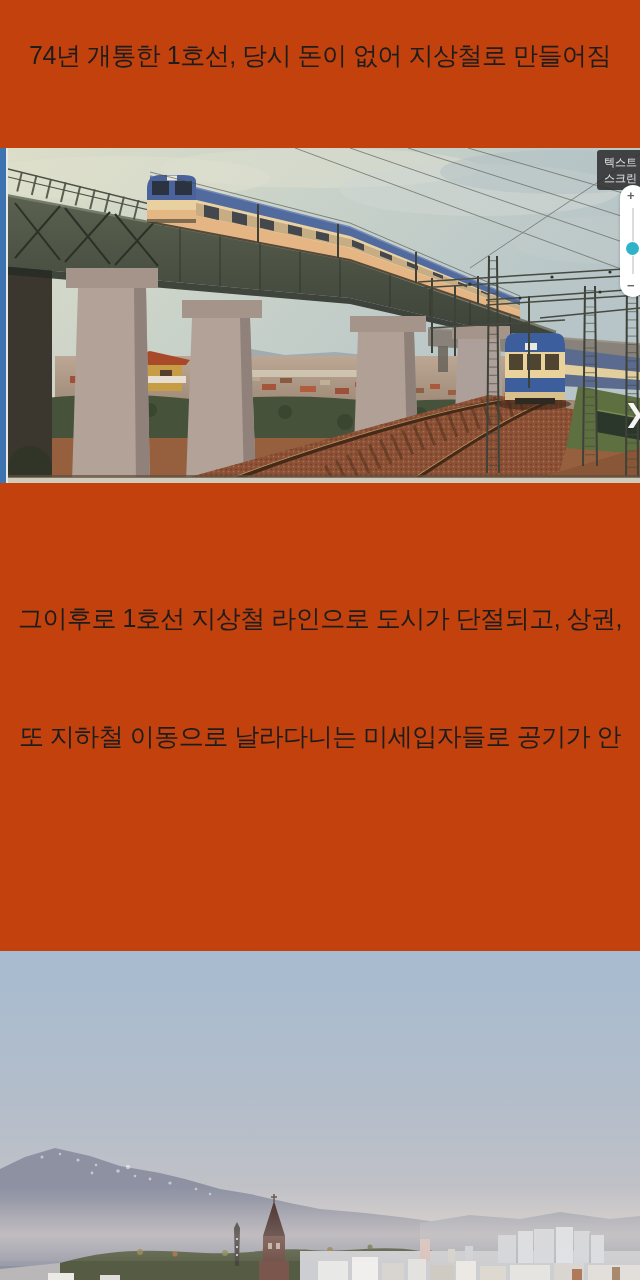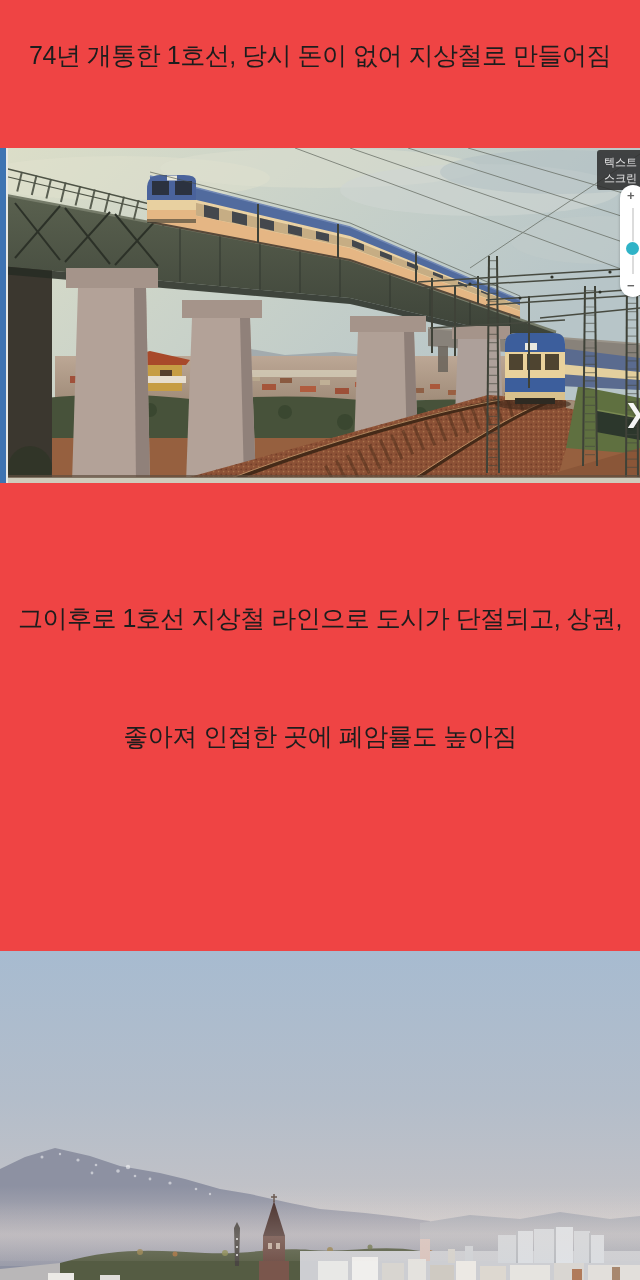--- a/index.html
+++ b/index.html
@@ -1,16 +1,16 @@
 <!DOCTYPE html>
 <html><head>
 <meta charset="utf-8">
 <style>
   html,body{margin:0;padding:0;background:#ffffff;}
-  .page{position:relative;width:640px;height:1280px;background:#ef4444;overflow:hidden;
+  .page{position:relative;width:640px;height:1280px;background:#c2410c;overflow:hidden;
         font-family:"Liberation Sans","DejaVu Sans",sans-serif;color:#1d1d1d;}
   .post-title{position:absolute;top:36px;left:0;width:640px;text-align:center;
         font-size:25px;font-weight:500;letter-spacing:-0.5px;line-height:38px;}
   .para{position:absolute;left:0;width:640px;text-align:center;font-size:25px;
         font-weight:500;letter-spacing:-0.5px;line-height:40px;}
   .para1{top:598px;}
   .para2{top:716px;}
   .photo{position:absolute;left:0;width:640px;overflow:hidden;background:#cdd2c4;}
   .photo-top{top:148px;height:335px;}
   .photo-bottom{top:951px;height:329px;background:#aabdd1;}
@@ -289,21 +289,21 @@
       <div class="zoom-handle"></div>
       <div class="zoom-btn zoom-out">−</div>
     </div>
     <div class="next-arrow">❯</div>
   </div>
 
   <div class="para para1">
     <div>그이후로 1호선 지상철 라인으로 도시가 단절되고, 상권,</div>
   </div>
   <div class="para para2">
-    <div>좋아져 인접한 곳에 폐암률도 높아짐</div>
+    <div>또 지하철 이동으로 날라다니는 미세입자들로 공기가 안</div>
   </div>
 
   <div class="photo photo-bottom">
     <svg width="640" height="329" viewBox="0 0 640 329" preserveAspectRatio="none">
       <defs>
         <linearGradient id="p2sky" x1="0" y1="0" x2="0" y2="1">
           <stop offset="0" stop-color="#a7bbd0"></stop>
             <stop offset="0.45" stop-color="#b3bdca"></stop>
           <stop offset="0.78" stop-color="#c3c2c6"></stop>
             <stop offset="1" stop-color="#cbc5c4"></stop>

